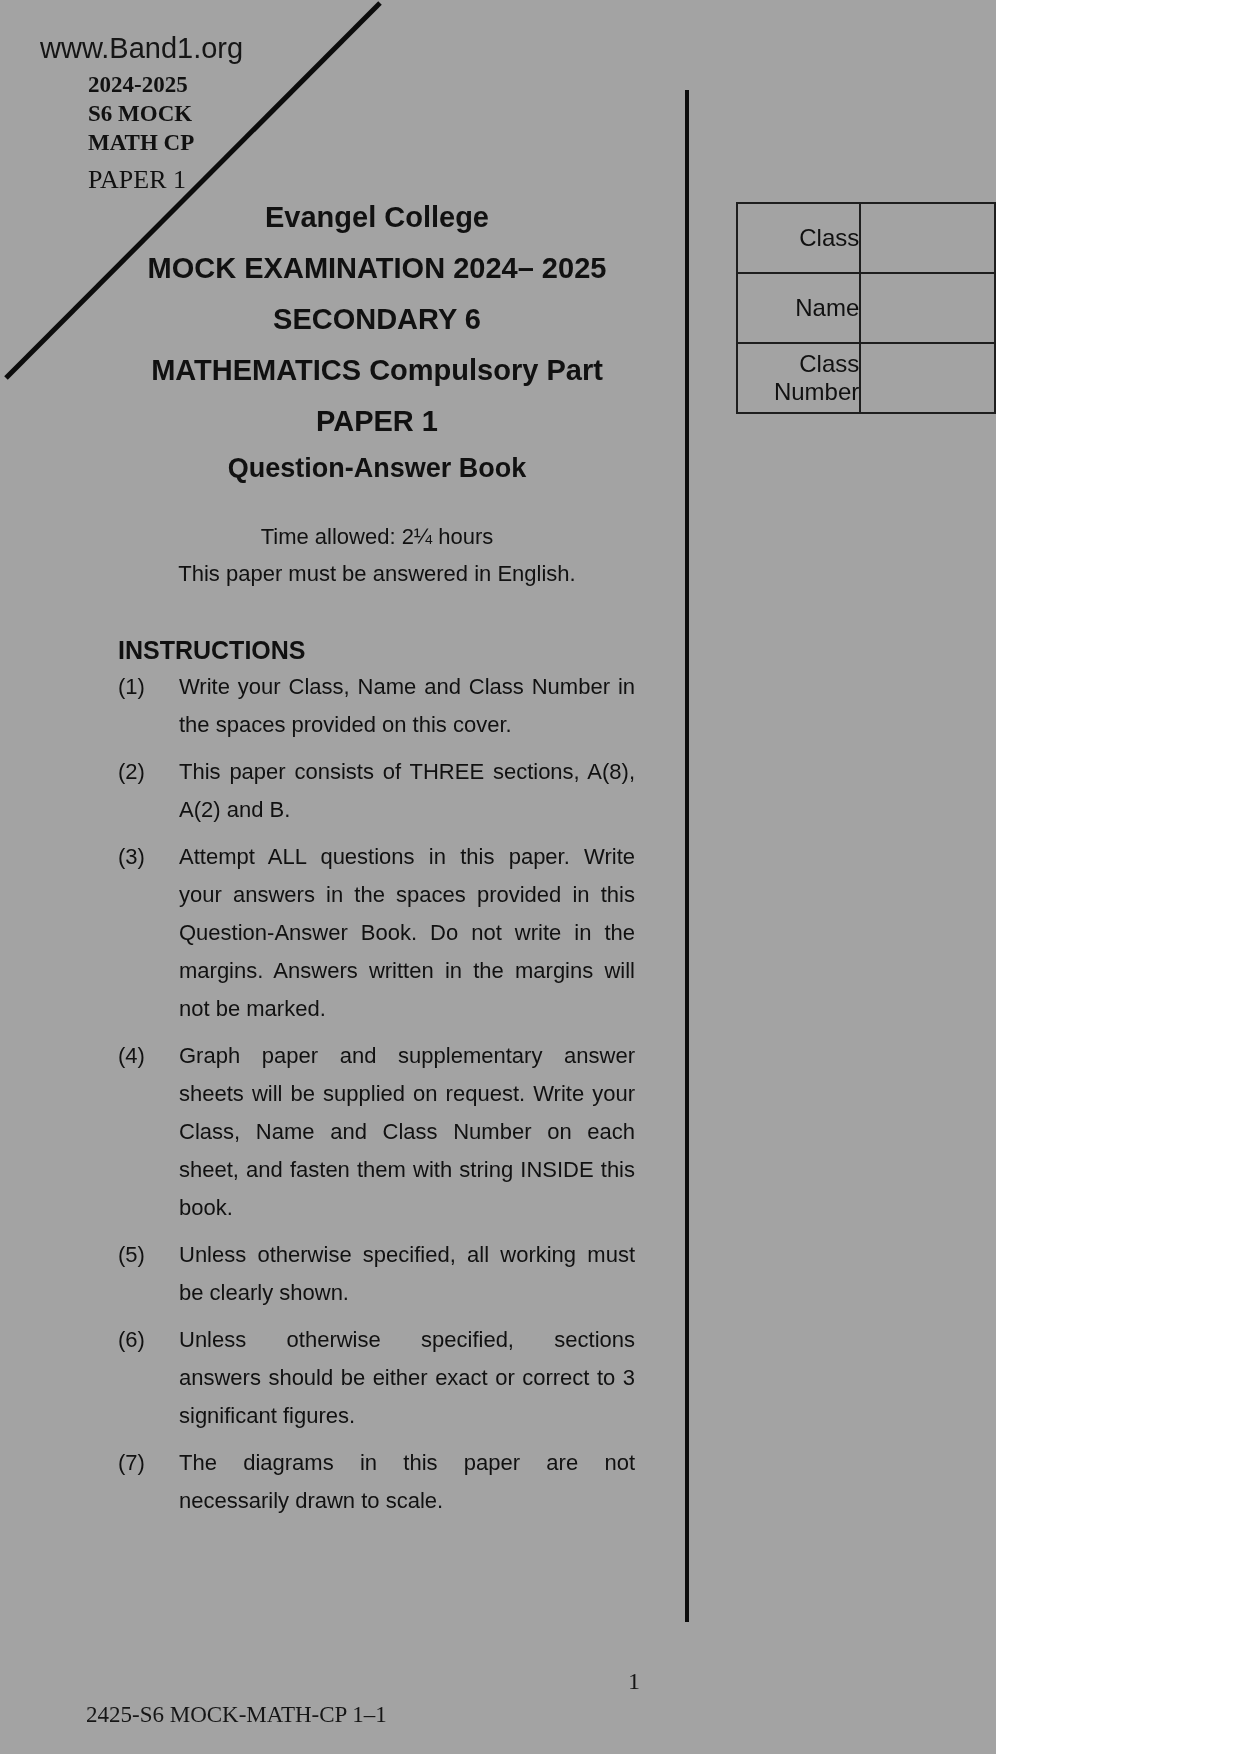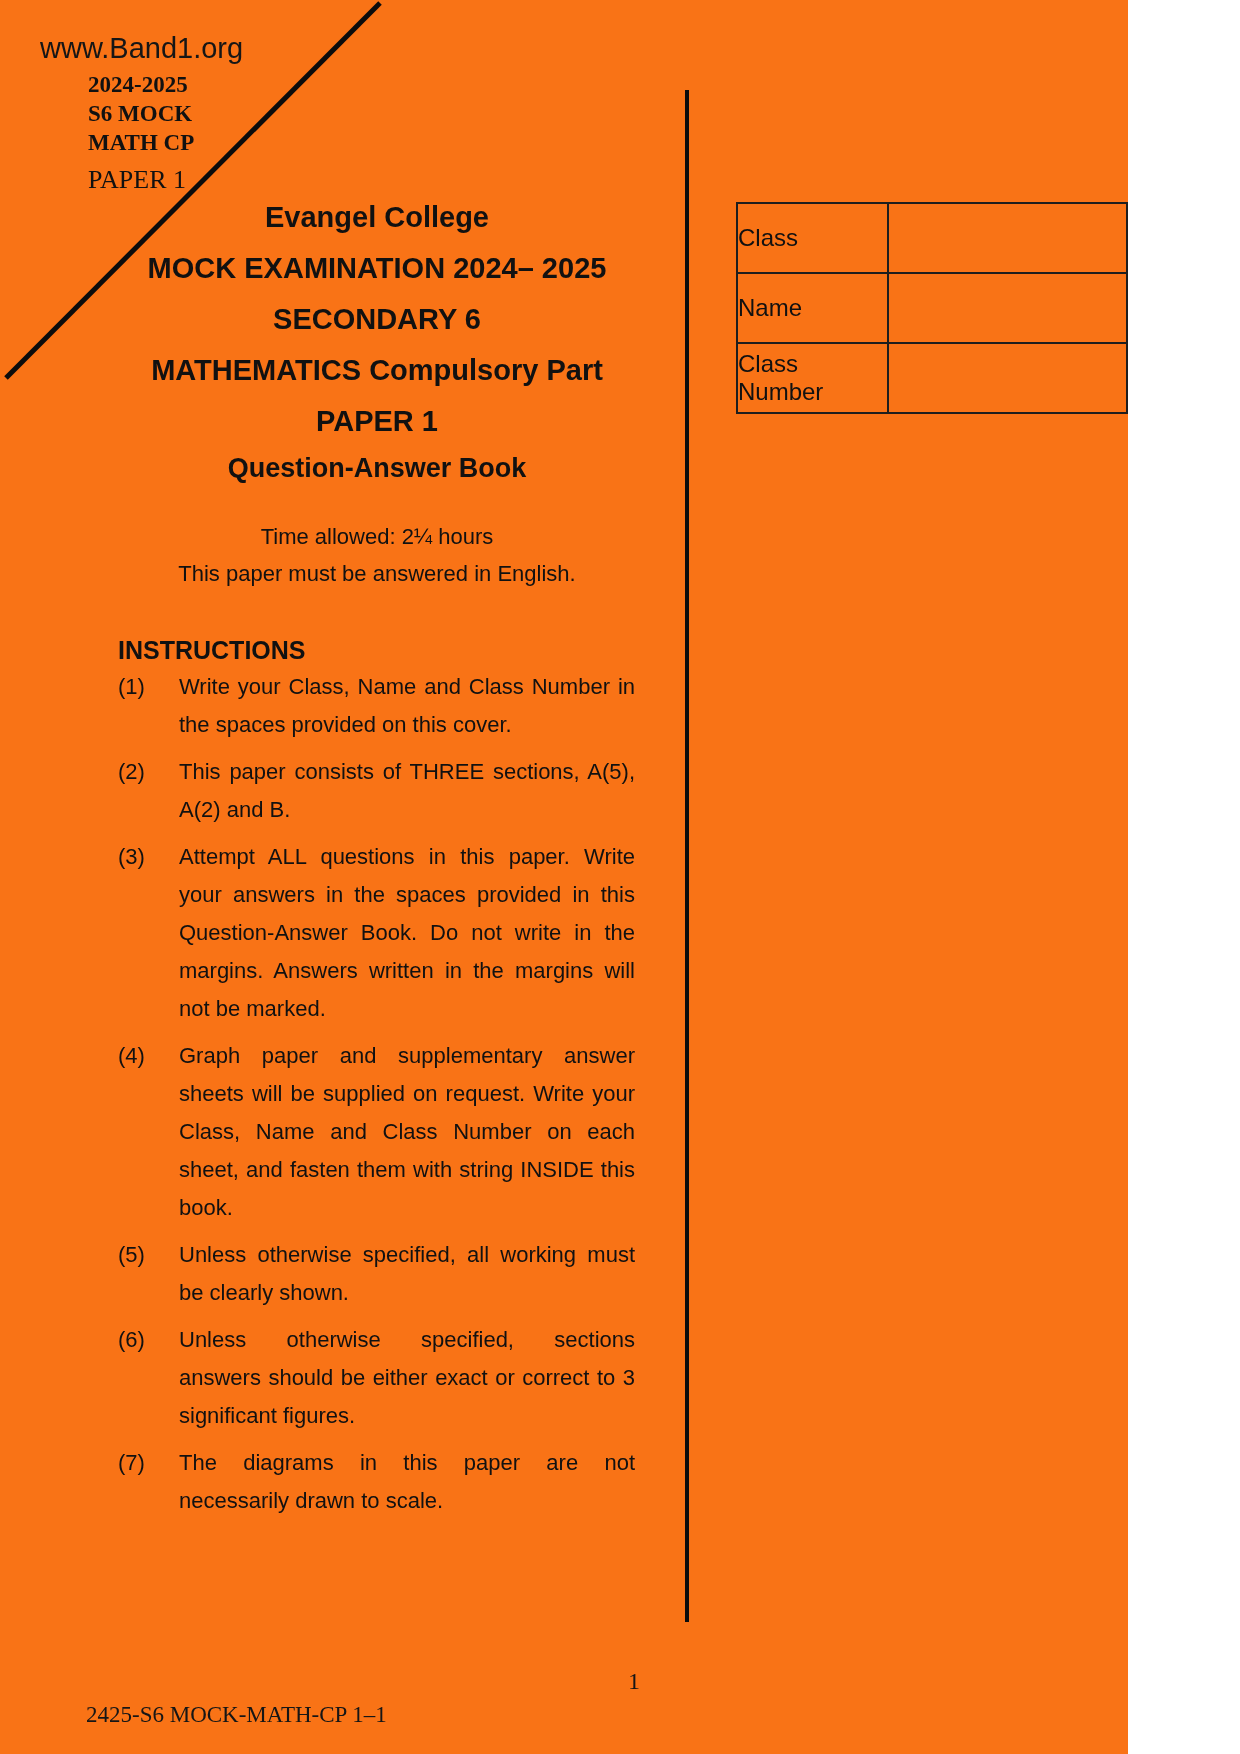--- a/index.html
+++ b/index.html
@@ -1,28 +1,28 @@
 <!DOCTYPE html>
 <html><head>
 <meta charset="utf-8">
 <title>Exam Cover</title>
 <style>
   html,body{margin:0;padding:0;background:#fff;}
   .page{
-    position:relative;width:1128px;height:1754px;background:#f97316;
+    position:relative;width:996px;height:1754px;background:#a3a3a3;
     font-family:"Liberation Sans",sans-serif;color:#111;overflow:hidden;
   }
   .diag{position:absolute;left:0;top:0;}
   .watermark{position:absolute;left:40px;top:32px;font-size:29px;color:#161616;}
   .corner{position:absolute;left:88px;top:70px;font-weight:bold;font-size:23px;line-height:29px;letter-spacing:0px;font-family:Liberation Serif, serif;}
   .corner .corner-paper{font-weight:normal;font-size:26px;margin-top:8px;}
   .vline{position:absolute;left:685px;top:90px;width:4px;height:1532px;background:#0c0c0c;}
   .info-table{position:absolute;left:736px;top:202px;border-collapse:collapse;table-layout:fixed;}
   .info-table td{border:2px solid #1e1e1e;height:68px;font-size:24px;padding:0;}
-  .info-table td.lbl{width:160px;text-align:left;}
+  .info-table td.lbl{width:160px;text-align:right;}
   .info-table td.val{width:276px;}
   .title-block{position:absolute;left:97px;top:192px;width:560px;text-align:center;font-weight:bold;}
   .title-line{font-size:29px;line-height:51px;white-space:nowrap;}
   .title-book{font-size:27px;line-height:42px;}
   .notes{position:absolute;left:97px;top:518px;width:560px;text-align:center;font-size:22px;line-height:37px;}
   .instr-head{position:absolute;left:118px;top:636px;font-size:25px;font-weight:bold;}
   .instr-list{position:absolute;left:118px;top:668px;width:517px;}
   .instr-item{position:relative;padding-left:61px;}
   .instr-item + .instr-item{margin-top:9px;}
   .instr-num{position:absolute;left:0;top:0;font-size:22px;line-height:38px;}
@@ -85,21 +85,21 @@
   <div class="instr-head">INSTRUCTIONS</div>
 
   <div class="instr-list">
       <div class="instr-item">
         <div class="instr-num">(1)</div>
         <div class="instr-line jl">Write your Class, Name and Class Number in</div>
         <div class="instr-line">the spaces provided on this cover.</div>
       </div>
       <div class="instr-item">
         <div class="instr-num">(2)</div>
-        <div class="instr-line jl">This paper consists of THREE sections, A(5),</div>
+        <div class="instr-line jl">This paper consists of THREE sections, A(8),</div>
         <div class="instr-line">A(2) and B.</div>
       </div>
       <div class="instr-item">
         <div class="instr-num">(3)</div>
         <div class="instr-line jl">Attempt ALL questions in this paper. Write</div>
         <div class="instr-line jl">your answers in the spaces provided in this</div>
         <div class="instr-line jl">Question-Answer Book. Do not write in the</div>
         <div class="instr-line jl">margins. Answers written in the margins will</div>
         <div class="instr-line">not be marked.</div>
       </div>

